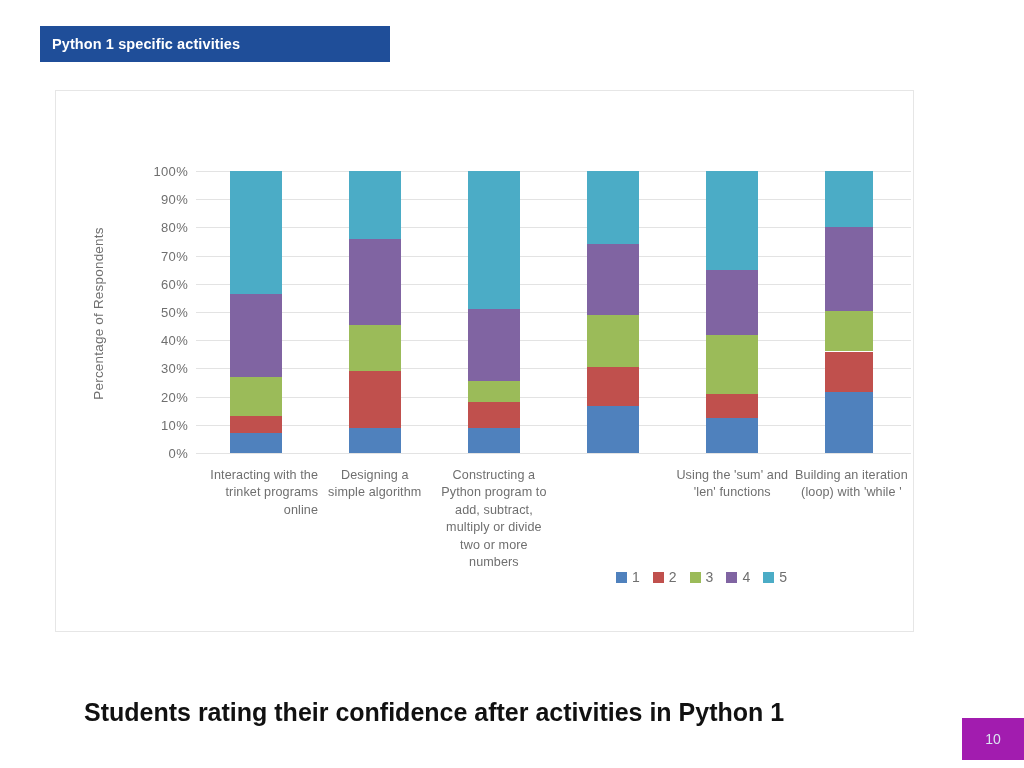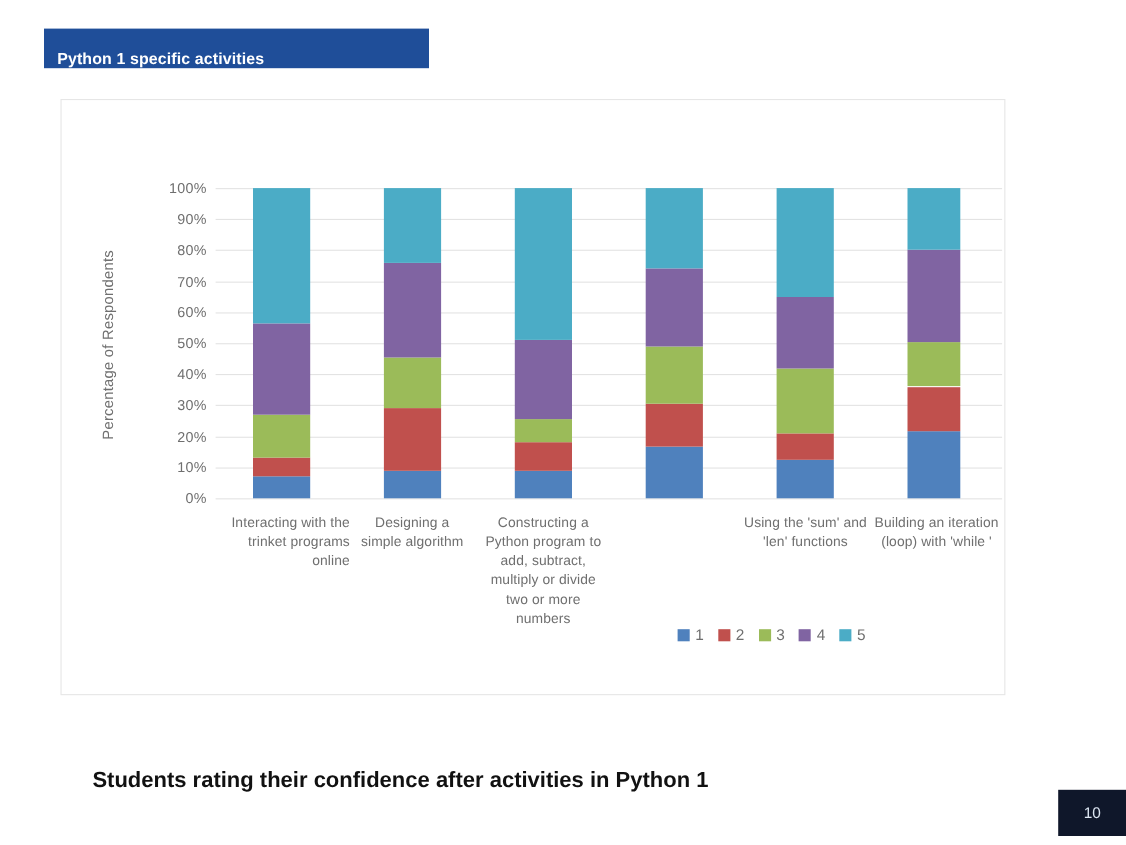--- a/index.html
+++ b/index.html
@@ -17,21 +17,21 @@
 
   
   #title-banner {
     position: absolute;
     left: 40px;
     top: 26px;
     width: 350px;
     height: 36px;
     background: #1F4E99;
     display: flex;
-    align-items: flex-end;
+    align-items: center;
   }
   #title-banner .title-text {
     color: #ffffff;
     font-size: 14.5px;
     font-weight: bold;
     padding-left: 12px;
     letter-spacing: 0.1px;
     white-space: nowrap;
   }
 
@@ -153,34 +153,34 @@
   .legend-text {
     font-size: 14px;
     color: #6f6f6f;
   }
 
   
   #caption {
     position: absolute;
     left: 84px;
     top: 698px;
-    font-size: 20px;
+    font-size: 25px;
     font-weight: bold;
     color: #111111;
     white-space: nowrap;
   }
 
   
   #page-number-box {
     position: absolute;
     left: 962px;
     top: 718px;
     width: 62px;
     height: 42px;
-    background: #0f172a;
+    background: #a21caf;
     display: flex;
     align-items: center;
     justify-content: center;
   }
   #page-number-box .page-num {
     color: #dbe5f1;
     font-size: 14px;
   }
 </style>
 </head>

